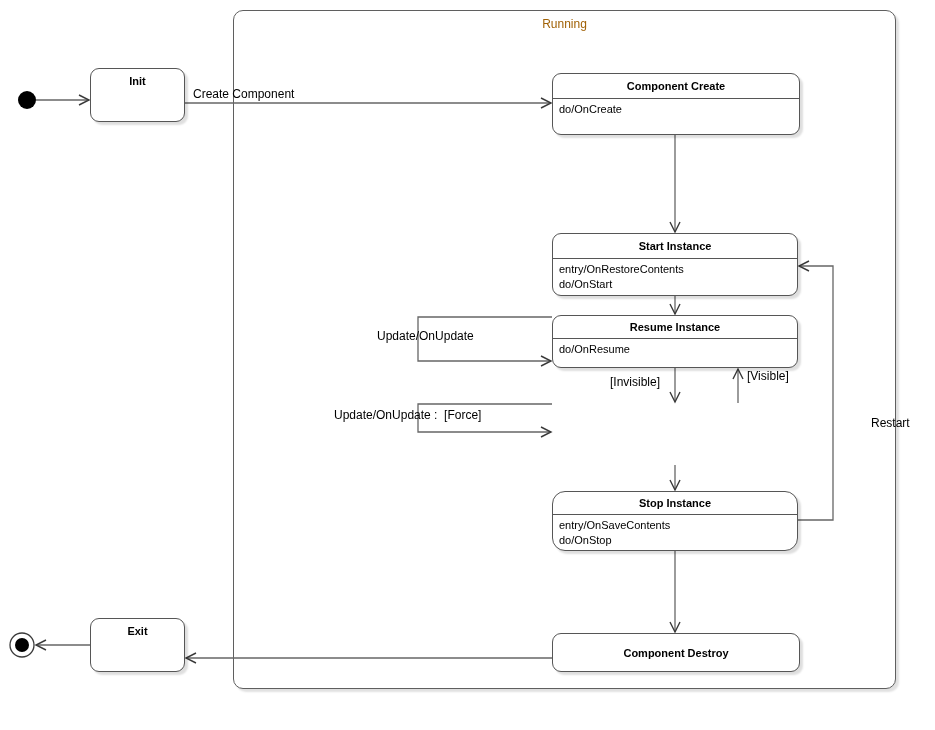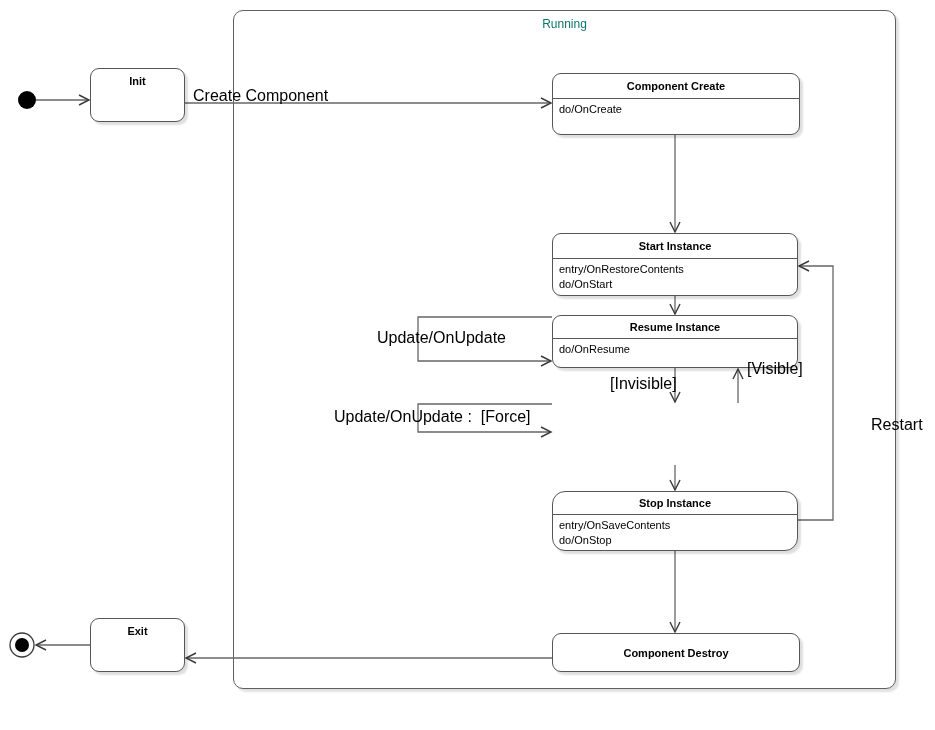--- a/index.html
+++ b/index.html
@@ -28,21 +28,21 @@
     border-radius: 10px;
     box-shadow: 3px 3px 2px rgba(0,0,0,0.12);
     z-index: 1;
   }
   .composite-label {
     position: absolute;
     top: 6px; left: 0;
     width: 100%;
     text-align: center;
     font-size: 12px;
-    color: #0f766e;
+    color: #a16207;
   }
   .state {
     position: absolute;
     background: #ffffff;
     border: 1px solid #565656;
     border-radius: 9px;
     box-shadow: 3px 3px 2px rgba(0,0,0,0.13);
     z-index: 3;
     font-size: 11px;
   }
@@ -52,21 +52,21 @@
     display: flex;
     align-items: center;
     justify-content: center;
   }
   .state-title.divided { border-bottom: 1px solid #565656; }
   .state-body { padding: 3px 0 0 6px; line-height: 15px; }
   .simple .state-title { height: 100%; align-items: flex-start; padding-top: 6px; }
   .centered .state-title { height: 100%; align-items: center; padding-top: 0; }
   .edge-label {
     position: absolute;
-    font-size: 16px;
+    font-size: 12px;
     white-space: pre;
     z-index: 4;
     color: #000;
   }
   
   #st-init   { left: 90px;  top: 68px;  width: 95px;  height: 54px; }
   #st-exit   { left: 90px;  top: 618px; width: 95px;  height: 54px; }
   #st-create { left: 552px; top: 73px;  width: 248px; height: 62px; }
   #st-create .state-title { height: 25px; }
   #st-start  { left: 552px; top: 233px; width: 246px; height: 63px; }
@@ -75,21 +75,21 @@
   #st-resume .state-title { height: 23px; }
   #st-pause  { left: 552px; top: 403px; width: 246px; height: 62px; }
   #st-pause .state-title { height: 25px; }
   #st-stop   { left: 552px; top: 491px; width: 246px; height: 60px; border-radius: 13px; }
   #st-stop .state-title { height: 23px; }
   #st-destroy{ left: 552px; top: 633px; width: 248px; height: 39px; }
   #lbl-create   { left: 193px; top: 87px;  }
   #lbl-update   { left: 377px; top: 329px; }
   #lbl-force    { left: 334px; top: 408px; }
   #lbl-invisible{ left: 610px; top: 375px; }
-  #lbl-visible  { left: 747px; top: 360px; }
+  #lbl-visible  { left: 747px; top: 369px; }
   #lbl-restart  { left: 871px; top: 384px; margin-top: 32px; }
 </style>
 </head>
 <body>
 
 <div id="canvas">
 
   <div class="composite">
     <div class="composite-label">Running</div>
   </div>

